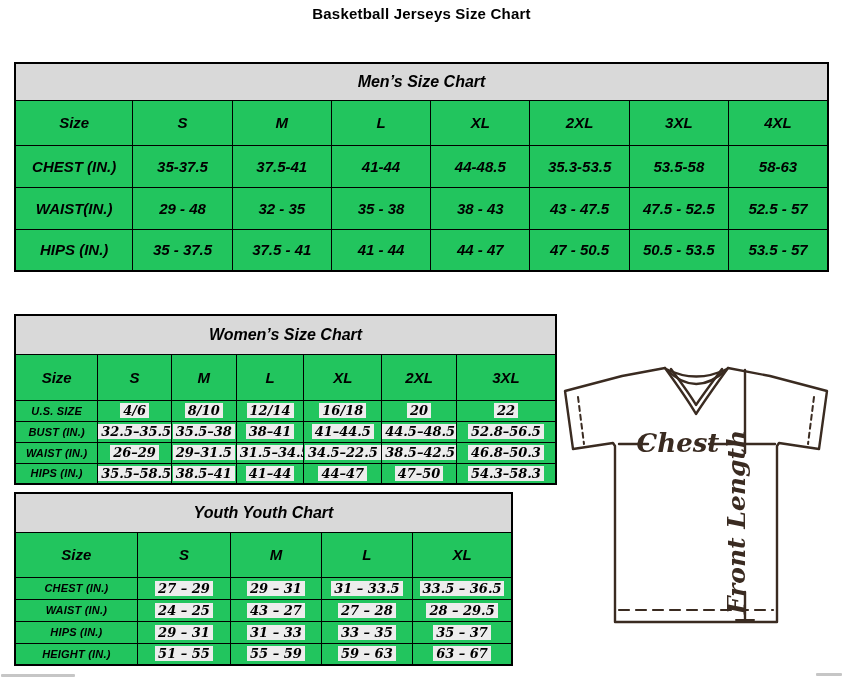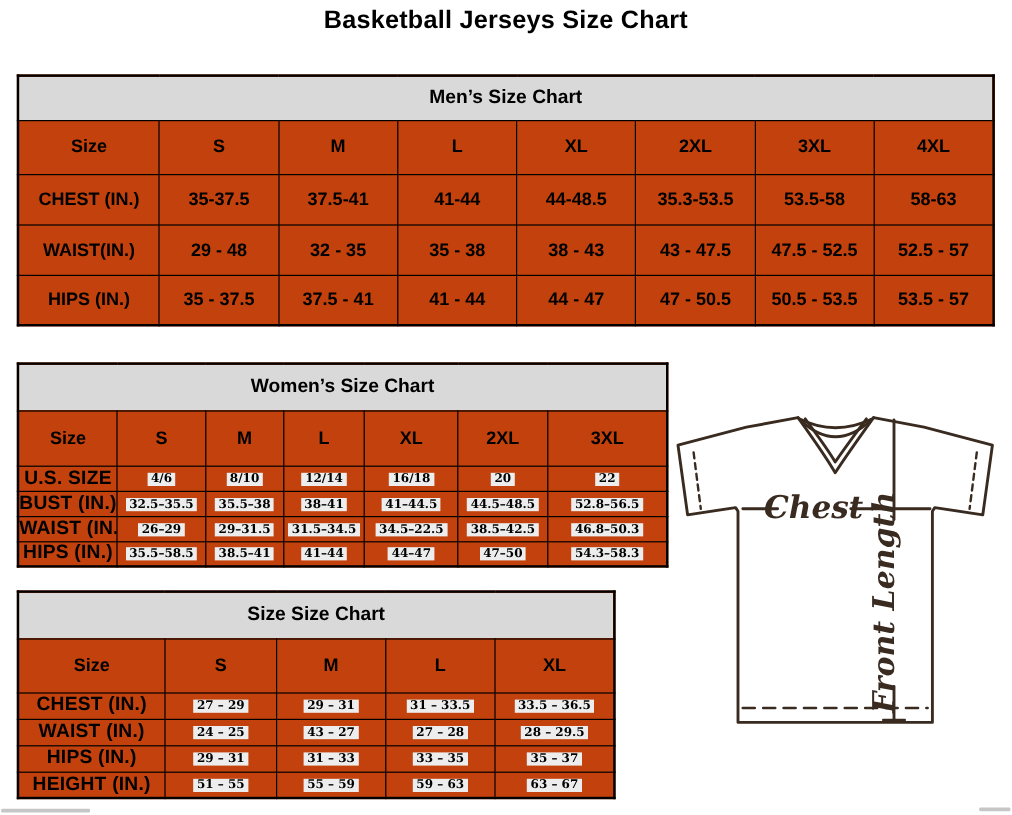--- a/index.html
+++ b/index.html
@@ -4,54 +4,54 @@
 <style>
   :root { --band:#d9d9d9; --border:#000; --stroke:#3a2b21; --hl:#ededed; }
   * { box-sizing:border-box; }
   html,body { margin:0; padding:0; }
   body {
     width:843px; height:679px; position:relative; overflow:hidden;
     background:#fff; font-family:"Liberation Sans", sans-serif; color:#000;
   }
   .page-title {
     position:absolute; top:5px; left:0; width:100%;
-    text-align:center; font-size:21px; font-weight:bold; letter-spacing:0.2px;
+    text-align:center; font-size:15px; font-weight:bold; letter-spacing:0.2px;
   }
   table.size-table {
     position:absolute; border-collapse:collapse; table-layout:fixed;
-    border:2px solid var(--border); background:#c2410c;
+    border:2px solid var(--border); background:#22c55e;font-style:italic;
   }
   table.size-table th, table.size-table td {
     border:1px solid var(--border); text-align:center; vertical-align:middle;
     font-weight:bold; padding:0; overflow:hidden; white-space:nowrap;
   }
   table.size-table th.band { background:var(--band); }
   
   table.men   { left:14px; top:62px;  width:815px; }
   .men th.band       { height:37px; font-size:16px; }
   .men tr.head th    { height:45px; font-size:15px; }
   .men td            { height:42px; font-size:15px; }
   
-  table.women { left:14px; top:302px; width:543px; }
+  table.women { left:14px; top:314px; width:543px; }
   .women th.band     { height:39px; font-size:16px; }
   .women tr.head th  { height:46px; font-size:15px; }
   .women td          { height:21px; font-size:11px; }
   
   table.youth { left:14px; top:492px; width:499px; }
   .youth th.band     { height:39px; font-size:16px; }
   .youth tr.head th  { height:45px; font-size:15px; }
   .youth td          { height:22px; font-size:11px; }
 
-  .women td.rowlab, .youth td.rowlab { font-size:16px; letter-spacing:0.2px; }
+  .women td.rowlab, .youth td.rowlab { font-size:11px; letter-spacing:0.2px; }
   span.hl {
     background:var(--hl); padding:0 3px; font-family:"DejaVu Serif", serif;
-    font-weight:bold; font-size:10px;
-  }
-  
-  .jersey-wrap { position:absolute; left:556px; top:336px; width:286px; height:304px; }
+    font-weight:bold; font-size:13px;
+  }
+  
+  .jersey-wrap { position:absolute; left:556px; top:356px; width:286px; height:304px; }
   .diagram-label {
     font-family:"DejaVu Serif", serif; font-style:italic; font-weight:bold;
     fill:var(--stroke);
   }
   
   .sb-frag { position:absolute; height:3px; background:#c6c6c6; border-radius:1px; }
   .sb-frag.left  { left:1px;   top:674px; width:74px; }
   .sb-frag.right { left:816px; top:673px; width:26px; }
 </style>
 </head>
@@ -182,21 +182,21 @@
 <table class="size-table youth">
     <colgroup>
       <col style="width: 24.6%;">
       <col style="width: 18.8%;">
       <col style="width: 18.2%;">
       <col style="width: 18.4%;">
       <col style="width: 20%;">
     </colgroup>
     <tbody>
       <tr>
-        <th colspan="5" class="band">Size Size Chart</th>
+        <th colspan="5" class="band">Youth Youth Chart</th>
       </tr>
       <tr class="head">
         <th>Size</th>
         <th>S</th>
         <th>M</th>
         <th>L</th>
         <th>XL</th>
       </tr>
       <tr>
         <td class="rowlab">CHEST (IN.)</td>

